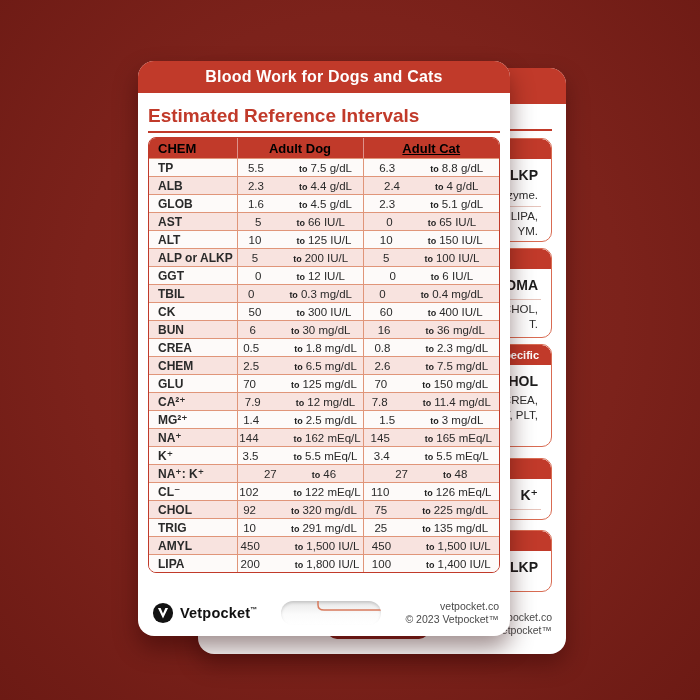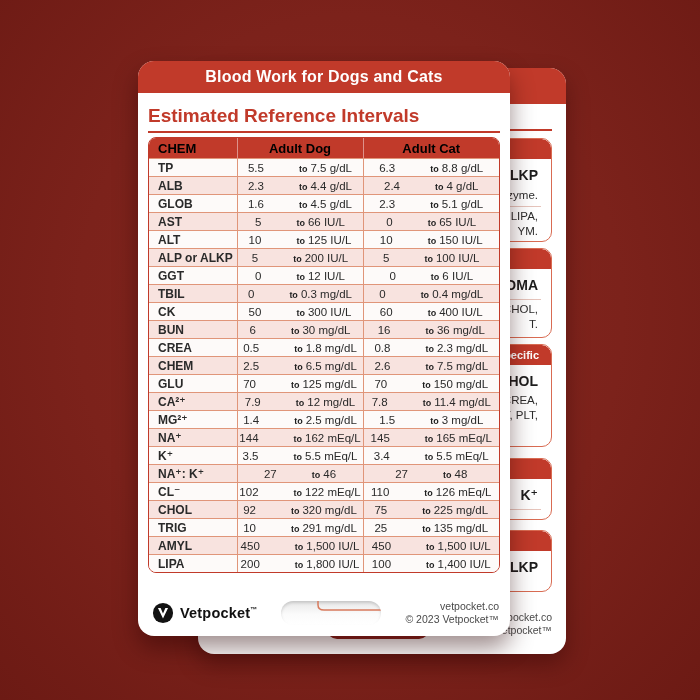--- a/index.html
+++ b/index.html
@@ -67,21 +67,21 @@
     margin:4px 10px 0 10px; border:1.5px solid #c13a2a; border-radius:8px; overflow:hidden;
     background:#fdfaf9;
   }
   table { width:100%; border-collapse:separate; border-spacing:0; }
   thead th {
     background:#c13a2a; color:#000000; font-size:13px; font-weight:700;
     height:20px; padding:0;
   }
   thead th:first-child { text-align:left; padding-left:9px; width:25%; }
   thead th:nth-child(2) { width:36%; border-left:1px solid rgba(255,255,255,.45); }
-  thead th:nth-child(3) { width:39%; border-left:1px solid rgba(255,255,255,.45); }
+  thead th:nth-child(3) { width:39%; border-left:1px solid rgba(255,255,255,.45);text-decoration:underline; }
   tbody td {
     height:18px; font-size:11.5px; color:#2a2a2a; text-align:center;
     border-top:1px solid #e09579; padding:0; white-space:nowrap;
   }
   tbody td:nth-child(2), tbody td:nth-child(3) { border-left:1px solid #e09579; }
   tbody tr:nth-child(even) td { background:#f8e3df; }
   tbody tr:nth-child(odd) td { background:#fdfaf9; }
   tbody td.chem { text-align:left; padding-left:9px; font-weight:700; font-size:12px; }
   .to-word { font-weight:700; font-size:9px; margin:0 3px; color:#1e1e1e;padding-left:32px; }
 

